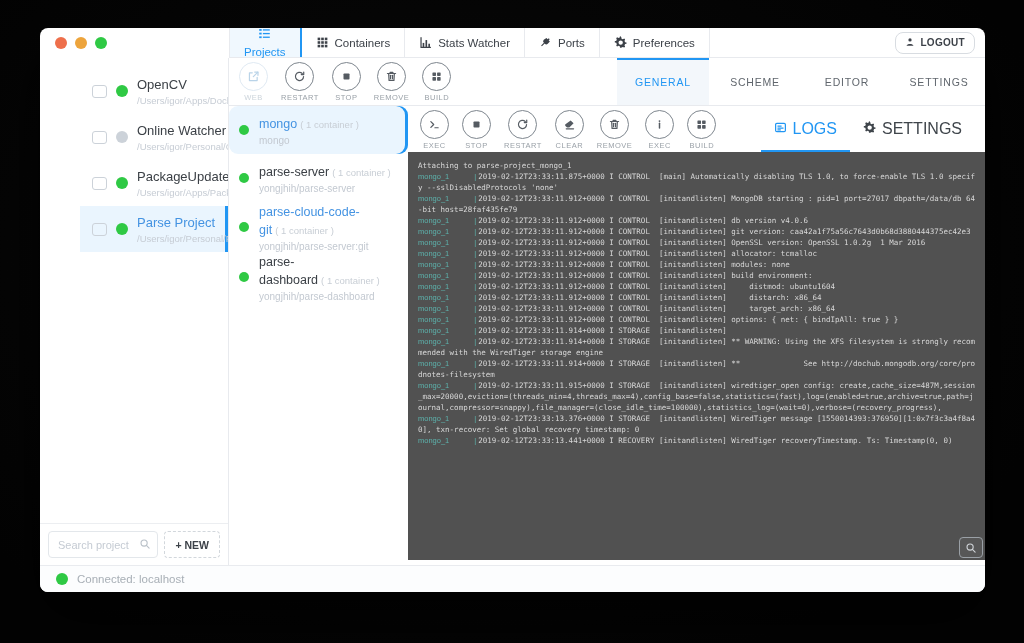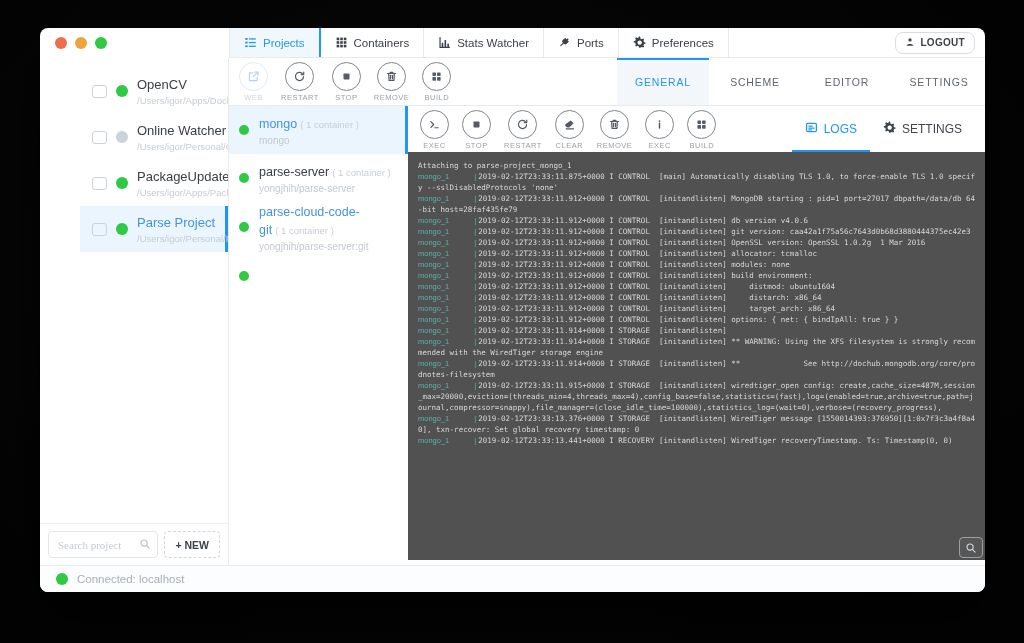--- a/index.html
+++ b/index.html
@@ -10,41 +10,41 @@
   *{box-sizing:border-box;margin:0;padding:0;font-family:"Liberation Sans",sans-serif;}
   html,body{width:1024px;height:643px;overflow:hidden;background:#050505;}
   .stage{position:relative;width:1024px;height:643px;background:radial-gradient(ellipse at 45% 40%,#0a0a0a 0%,#030303 80%);}
   .window{position:absolute;left:40px;top:28px;width:945px;height:564px;background:#fff;border-radius:8px;overflow:hidden;box-shadow:0 25px 60px rgba(0,0,0,.85);display:flex;flex-direction:column;}
   
   .topbar{height:30px;display:flex;align-items:stretch;flex:none;}
   .traffic{width:189px;display:flex;align-items:center;gap:8px;padding-left:15px;flex:none;}
   .tdot{width:12px;height:12px;border-radius:50%;}
   .nav{display:flex;flex:1;border-bottom:1px solid var(--border);}
   .nav-tab{display:flex;align-items:center;justify-content:center;gap:6px;padding:0 14px;font-size:11.5px;color:#3c4148;border-right:1px solid var(--border);cursor:pointer;}
-  .nav-tab:first-child{border-left:1px solid var(--border);}
+  .nav-tab:first-child{border-left:1px solid var(--border);flex-direction:column;}
   .nav-tab.active{color:var(--accent);background:#f0f8fe;border-right:2px solid var(--accent);}
   .nav-tab svg{width:12px;height:12px;}
   .logout{margin-left:auto;align-self:center;margin-right:10px;display:flex;align-items:center;gap:5px;height:22px;padding:0 9px;border:1px solid #d8dce1;border-radius:8px;background:#fff;font-size:10px;font-weight:bold;color:#3c4148;letter-spacing:.3px;cursor:pointer;}
   .logout svg{width:10px;height:10px;}
   
   .main{flex:1;display:flex;min-height:0;}
   .sidebar{width:189px;flex:none;border-right:1px solid var(--border);display:flex;flex-direction:column;background:#fff;}
   #project-list{flex:1;padding-top:10px;overflow:hidden;}
   .prow{min-height:46px;display:flex;align-items:center;gap:9px;padding-left:12px;cursor:pointer;margin-left:40px;}
   .prow .chk{width:15px;height:13px;border:1.5px solid #ccd2d9;border-radius:3px;flex:none;}
   .dot{border-radius:50%;background:var(--green);flex:none;}
   .dot.gray{background:var(--graydot);}
   .prow .dot{width:12px;height:12px;}
   .pname{font-size:13px;color:#3b4046;}
   .ppath{font-size:9.5px;color:#c6ccd4;margin-top:3px;}
   .prow.selected{background:var(--selbg);box-shadow:inset -3px 0 0 var(--accent);}
   .prow.selected .pname{color:#4493e2;}
   .sidebar-footer{height:42px;flex:none;border-top:1px solid #eceef1;display:flex;align-items:center;gap:6px;padding:0 8px;}
   .search-box{position:relative;width:122px;}
-  .search-box input{width:100%;height:27px;border:1px solid #e3e7eb;border-radius:4px;padding:0 24px 0 9px;font-size:11px;color:#555;outline:none;background:#fff;font-family:Liberation Serif, serif;}
+  .search-box input{width:100%;height:27px;border:1px solid #e3e7eb;border-radius:4px;padding:0 24px 0 9px;font-size:11px;color:#555;outline:none;background:#fff;}
   .search-box input::placeholder{color:#c5cbd3;}
   .search-box .sicon{position:absolute;right:7px;top:7px;color:#b9c0c8;}
   .search-box svg{width:12px;height:12px;display:block;}
   .new-btn{height:27px;padding:0 10px;border:1px dashed #d2d7dc;border-radius:4px;background:#fff;font-size:10.5px;font-weight:bold;color:#3c4148;cursor:pointer;white-space:nowrap;}
   
   .right-col{flex:1;display:flex;flex-direction:column;min-width:0;}
   .row1{height:48px;flex:none;display:flex;align-items:stretch;border-bottom:1px solid var(--border);}
   #project-toolbar{display:flex;gap:13px;padding:4px 0 0 10px;}
   .cbtn{display:flex;flex-direction:column;align-items:center;gap:2px;background:none;border:none;padding:0;cursor:pointer;}
   .circ{width:29px;height:29px;border:1px solid #7e868e;border-radius:50%;display:flex;align-items:center;justify-content:center;color:#555b62;background:#fff;}
@@ -56,27 +56,27 @@
   .subtab{width:92px;display:flex;align-items:center;justify-content:center;font-size:10.5px;letter-spacing:.8px;color:#60666d;cursor:pointer;}
   .subtab.active{background:#f3f7fb;color:var(--accent);box-shadow:inset 0 2px 0 var(--accent);}
   .row2{flex:1;display:flex;min-height:0;}
   .container-col{width:179px;flex:none;background:#fff;overflow:hidden;}
   .crow{min-height:48px;display:flex;align-items:center;gap:10px;padding-left:10px;cursor:pointer;}
   .crow .dot{width:10px;height:10px;}
   .cname{font-size:12.5px;color:#3b4046;}
   .cname.hl{color:#4493e2;}
   .ccount{font-size:9.5px;color:#c8ced5;margin-left:3px;white-space:nowrap;}
   .cimg{font-size:10px;color:#c3c9d1;margin-top:3px;}
-  .crow.selected{background:var(--selbg);box-shadow:inset -3px 0 0 var(--accent);}
+  .crow.selected{background:var(--selbg);box-shadow:inset -3px 0 0 var(--accent);border-radius:9px;}
   
   .panel{flex:1;display:flex;flex-direction:column;min-width:0;}
   .panel-toolbar{height:46px;flex:none;display:flex;align-items:center;background:#fff;}
   #container-toolbar{display:flex;gap:13px;padding-left:12px;padding-top:2px;}
   .panel-tabs{margin-left:auto;display:flex;height:100%;margin-right:10px;}
-  .ptab{display:flex;align-items:center;gap:6px;padding:0 13px;font-size:12px;color:#3f454b;cursor:pointer;}
+  .ptab{display:flex;align-items:center;gap:6px;padding:0 13px;font-size:16px;color:#3f454b;cursor:pointer;}
   .ptab svg{width:14px;height:14px;}
   .ptab.active{color:var(--accent);box-shadow:inset 0 -2px 0 var(--accent);}
   .log-wrap{flex:1;position:relative;background:var(--logbg);overflow:hidden;}
   #log{margin:0;padding:8px 10px;font-family:"DejaVu Sans Mono",monospace;font-size:7.5px;line-height:11px;color:var(--logtext);white-space:pre-wrap;word-break:break-all;}
   .teal{color:var(--teal);}
   .log-search{position:absolute;right:2px;bottom:2px;width:24px;height:21px;border:1px solid #9aa0a6;border-radius:4px;background:rgba(255,255,255,0.04);display:flex;align-items:center;justify-content:center;color:#d0d4d8;cursor:pointer;padding:0;}
   .log-search svg{width:12px;height:12px;}
   .log-bottom-strip{height:5px;flex:none;background:#fff;}
   
   .statusbar{height:27px;flex:none;border-top:1px solid #e9ebef;background:#fcfdfe;display:flex;align-items:center;gap:9px;padding-left:16px;}
@@ -291,20 +291,24 @@
               </div>
               <div class="crow">
                 <span class="dot"></span>
                 <div>
                   <div><span class="cname hl">parse-cloud-code-git</span><span class="ccount">( 1 container )</span></div>
                   <div class="cimg">yongjhih/parse-server:git</div>
                 </div>
               </div>
               <div class="crow">
                 <span class="dot"></span>
+                <div>
+                  <div><span class="cname">parse-dashboard</span><span class="ccount">( 1 container )</span></div>
+                  <div class="cimg">yongjhih/parse-dashboard</div>
+                </div>
               </div>
             </div>
           <div class="panel">
             <div class="panel-toolbar">
               <div id="container-toolbar">
                   <button class="cbtn">
                     <span class="circ">
                       <svg viewBox="0 0 16 16" fill="none" stroke="currentColor" stroke-width="1.5" stroke-linecap="round" stroke-linejoin="round">
                         <path d="M3.5 4.5l3.5 3.5-3.5 3.5"></path>
                         <path d="M8.5 12h4"></path>

